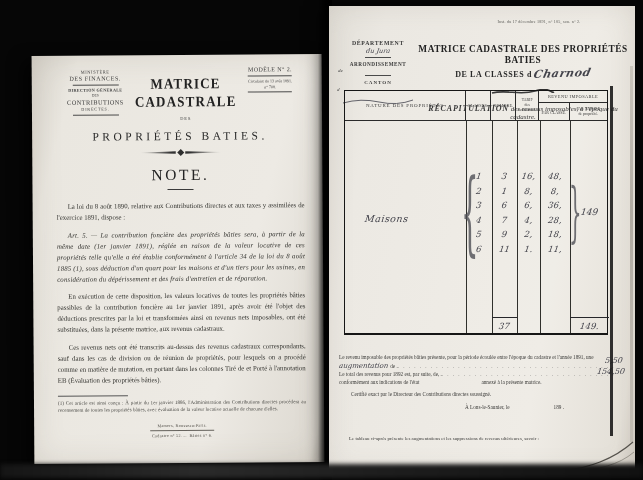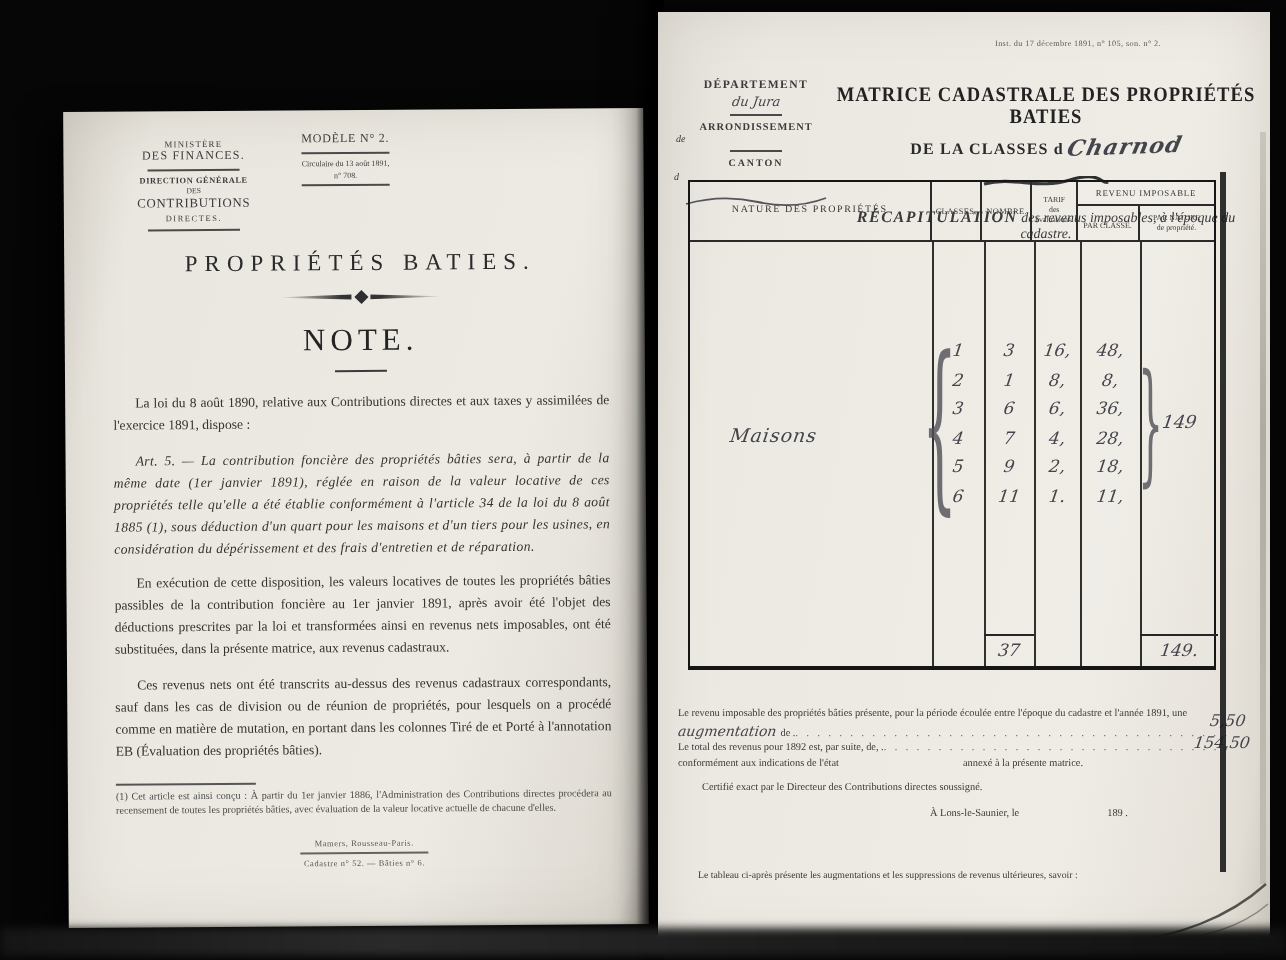--- a/index.html
+++ b/index.html
@@ -155,20 +155,24 @@
       <div class="ministry">
         <div class="m1">MINISTÈRE</div>
         <div class="m2">DES FINANCES.</div>
         <div class="rule"></div>
         <div class="m3">DIRECTION GÉNÉRALE</div>
         <div class="m4">DES</div>
         <div class="m5">CONTRIBUTIONS</div>
         <div class="m6">DIRECTES.</div>
         <div class="rule"></div>
       </div>
+      <div class="lp-title-block">
+        <div class="lp-title-1">MATRICE CADASTRALE</div>
+        <div class="lp-title-des">DES</div>
+      </div>
       <div class="modele">
         <div class="mo1">MODÈLE N° 2.</div>
         <div class="rule"></div>
         <div class="mo2">Circulaire du 13 août 1891,</div>
         <div class="mo3">n° 708.</div>
         <div class="rule"></div>
       </div>
     </div>
     <div class="lp-title-2">PROPRIÉTÉS BATIES.</div>
     <div class="ornament">

